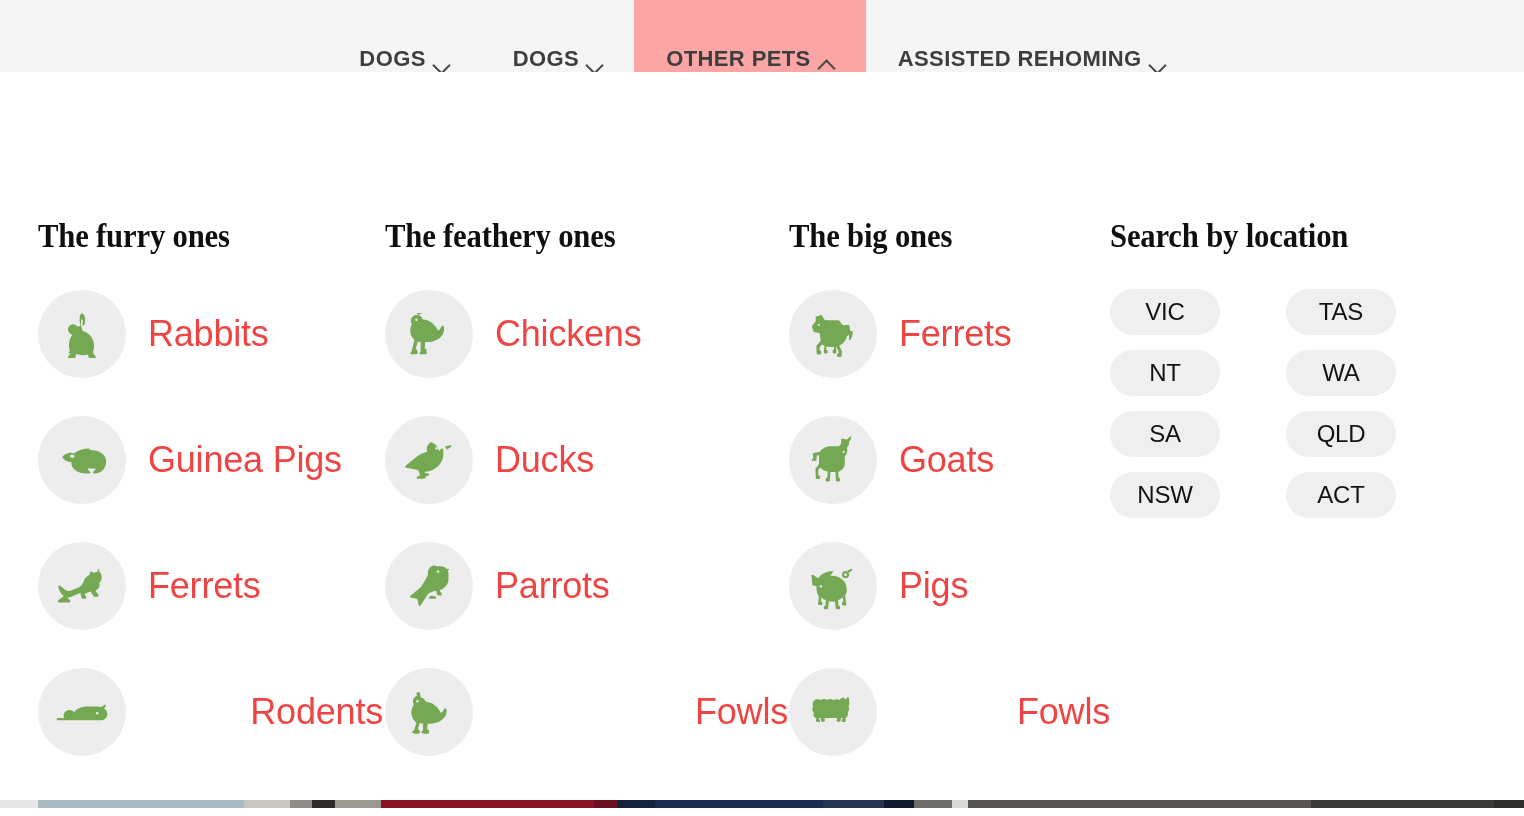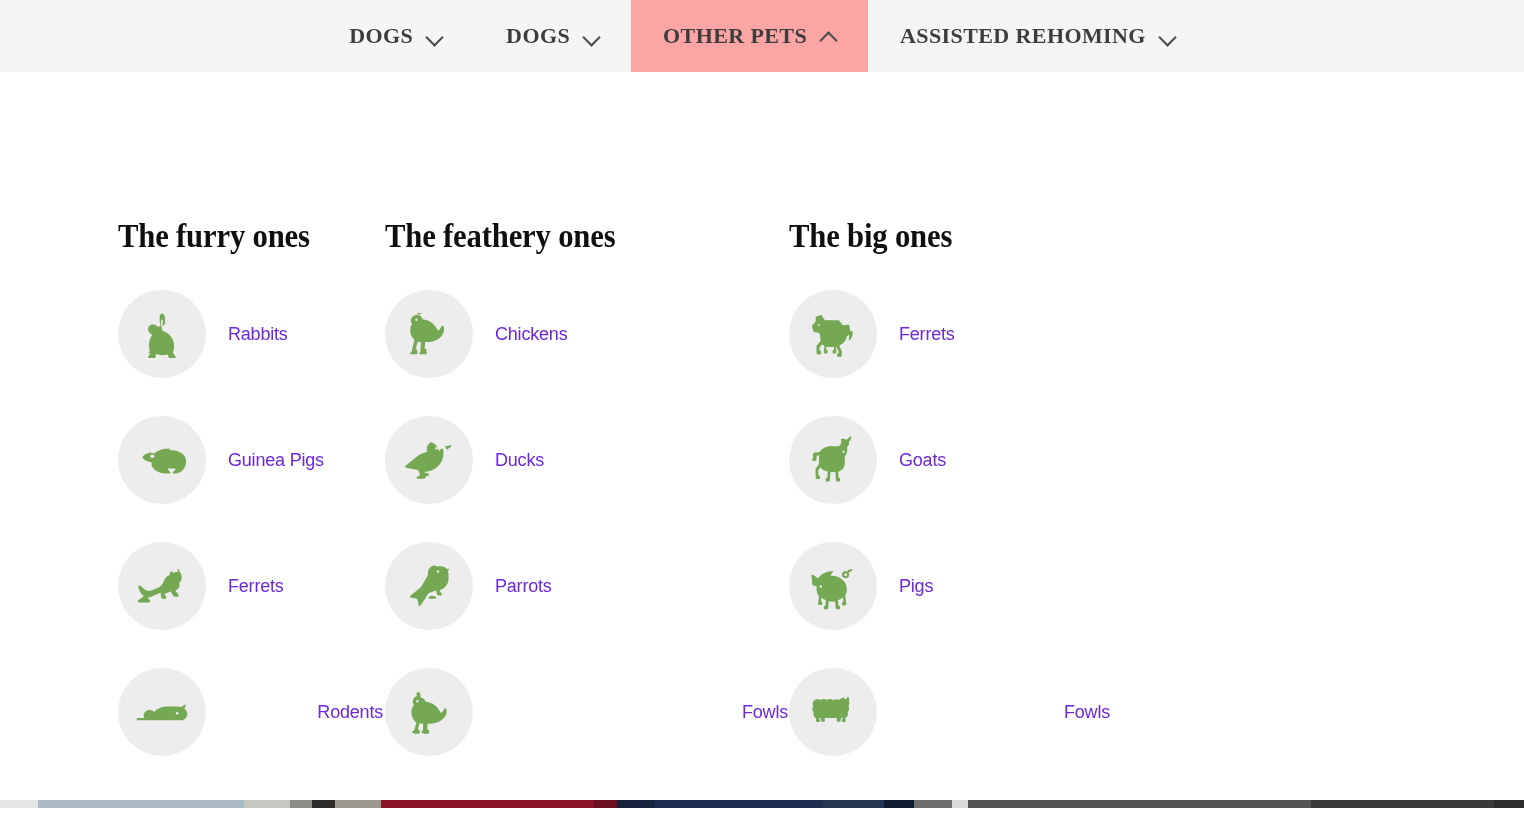--- a/index.html
+++ b/index.html
@@ -16,28 +16,28 @@
     position: relative;
     width: 1524px;
     height: 72px;
     background: #f5f5f5;
     display: flex;
     align-items: stretch;
     justify-content: center;
   }
   .nav-tab {
     display: flex;
-    align-items: center;
-    gap: 14px;
+    align-items: flex-end;
+    gap: 8px;
     padding: 0 32px;
     height: 72px;
     cursor: pointer;
     background: transparent;
     border: none;
-    font-family: Liberation Serif, serif;
+    font-family: Liberation Sans, sans-serif;
   }
   .nav-tab .nav-label {
     font-size: 22px;
     font-weight: bold;
     letter-spacing: 0.4px;
     color: #3d3d3d;
     white-space: nowrap;
   }
   .nav-tab.active {
     background: #fca5a5;
@@ -72,21 +72,21 @@
     background: #ffffff;
     padding: 0;
   }
   .columns {
     position: absolute;
     left: 0; top: 0;
     width: 1524px;
     display: flex;
   }
   .col { position: relative; }
-  .col-1 { width: 383px; padding-left: 118px; }
+  .col-1 { width: 383px; padding-left: 38px; }
   .col-2 { width: 405px; padding-left: 2px; }
   .col-3 { width: 322px; padding-left: 1px; }
   .col-4 { width: 414px; padding-left: 0px; }
 
   .col-title {
     font-family: "Liberation Serif", serif;
     font-weight: bold;
     font-size: 33px;
     color: #0f0f0f;
     letter-spacing: -0.2px;
@@ -110,22 +110,22 @@
     border-radius: 50%;
     background: #ededed;
     flex: 0 0 auto;
     display: flex;
     align-items: center;
     justify-content: center;
   }
   .pet-icon-wrap svg { display: block; }
   .pet-label {
     margin-left: 22px;
-    font-size: 18px;
-    color: #6d28d9;
+    font-size: 36px;
+    color: #ef4444;
     letter-spacing: -0.2px;
     white-space: nowrap;
   }
 
   
   .loc-grid {
     margin-top: 34px;
     display: grid;
     grid-template-columns: 110px 110px;
     column-gap: 66px;
@@ -346,17 +346,30 @@
               <path d="M46 13.5c-2.4 0-4.5 1.2-5.8 3-1.1-.5-2.3-.8-3.6-.8-1.5 0-2.9.4-4.1 1.1-1.2-.8-2.7-1.3-4.2-1.3-1.4 0-2.7.4-3.8 1-1.2-.7-2.5-1.1-4-1.1-1.6 0-3 .4-4.2 1.2-1.1-.6-2.4-.9-3.7-.9-3.7 0-6.7 2.6-6.7 5.9 0 1.1.3 2.1.9 3-.8 1-1.3 2.2-1.3 3.6 0 1.7.8 3.3 2 4.3-.3.7-.5 1.5-.5 2.3 0 2.3 1.4 4.2 3.5 5.1l-.2 3.3c-.1.9.7 1.7 1.6 1.7h1.8c.9 0 1.6-.7 1.6-1.6v-1c0-.9-.7-1.6-1.6-1.6h-.2l.1-1.1h2.7l.5 3.6c.1.8.8 1.4 1.6 1.4h1.7c1 0 1.8-.9 1.6-1.9l-.6-3.1h16.3l-.7 3.1c-.2 1 .6 1.9 1.6 1.9h1.7c.8 0 1.5-.6 1.6-1.4l.6-3.6h2.6l.2 1.1h-.2c-.9 0-1.6.7-1.6 1.6v1c0 .9.7 1.6 1.6 1.6h1.8c1 0 1.7-.8 1.6-1.7l-.3-3.6c2-1 3.3-2.9 3.3-5.1 0-.9-.2-1.7-.6-2.5 1.3-1.1 2.1-2.6 2.1-4.3 0-1.1-.3-2.1-.9-3 .7-1 1.2-2.2 1.2-3.5 0-3.5-3.1-6.2-6.9-6.2z"></path>
               <path d="M52.5 19.5c.5-2.2.2-4.5-.8-6.3-.5-.9-1.9-.6-2 .4l-.5 5.1 3.3.8z"></path>
             </svg>
           </span>
           <span class="pet-label">Fowls</span>
         </div>
 
       </div>
     </div>
 
+    <div class="col col-4">
+      <div class="col-title">Search by location</div>
+      <div class="loc-grid">
+        <button class="loc-pill">VIC</button>
+        <button class="loc-pill">NT</button>
+        <button class="loc-pill">SA</button>
+        <button class="loc-pill">NSW</button>
+        <button class="loc-pill">TAS</button>
+        <button class="loc-pill">WA</button>
+        <button class="loc-pill">QLD</button>
+        <button class="loc-pill">ACT</button>
+      </div>
+    </div>
 
   </div>
 
   <div class="hero-strip"></div>
 </div>
 
 </body></html>

